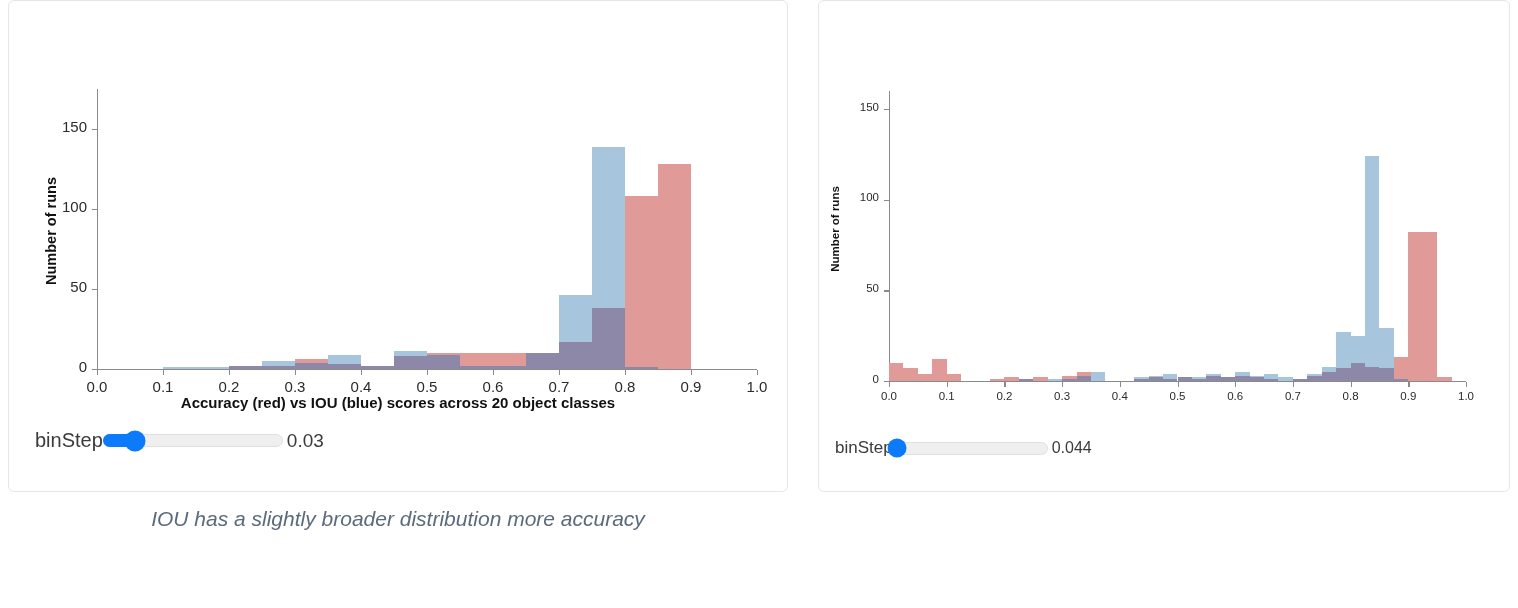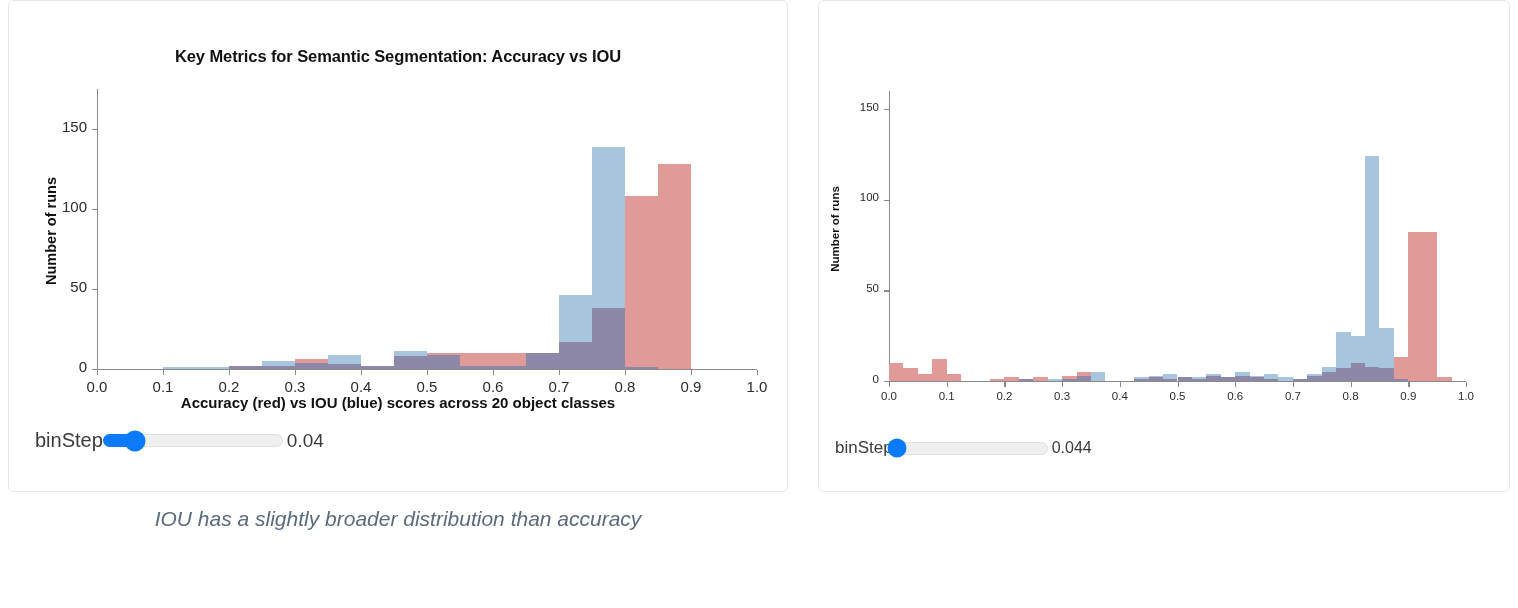--- a/index.html
+++ b/index.html
@@ -126,21 +126,20 @@
     line-height: 1.35;
   }
 </style>
 </head>
 <body>
 
 <div id="root">
 
   <div class="panel" id="panel-left" style="left:8px; width:780px;">
     <div class="card" style="width:780px; height:492px;">
-      <div class="chart-title" style="top:46px; font-size:16.5px;">Key Metrics for Semantic Segmentation: Accuracy vs IOU</div>
       <div class="plot" id="plot-left" style="left:88px; top:88px; width:660px; height:280px;">
           <div class="axis-line" style="left: 0px; top: 0px; width: 1.3px; height: 280px;"></div>
           <div class="axis-line" style="left: 0px; top: 280px; width: 660px; height: 1.3px;"></div>
           <div class="tick" style="left: -5px; top: 280px; width: 5px; height: 1.3px;"></div>
           <div class="tick-label" style="right: 670px; top: 269.2px; font-size: 15px; text-align: right;">0</div>
           <div class="tick" style="left: -5px; top: 200px; width: 5px; height: 1.3px;"></div>
           <div class="tick-label" style="right: 670px; top: 189.2px; font-size: 15px; text-align: right;">50</div>
           <div class="tick" style="left: -5px; top: 120px; width: 5px; height: 1.3px;"></div>
           <div class="tick-label" style="right: 670px; top: 109.2px; font-size: 15px; text-align: right;">100</div>
           <div class="tick" style="left: -5px; top: 40px; width: 5px; height: 1.3px;"></div>
@@ -213,24 +212,24 @@
       <div class="ylabel" style="left:-28px; top:222px; width:140px; text-align:center; font-size:14.5px; transform:rotate(-90deg);">Number of runs</div>
       <div class="xlabel" style="top:393px; font-size:15px;">Accuracy (red) vs IOU (blue) scores across 20 object classes</div>
 
       <div class="slider-row" style="left:26px; top:428px;">
         <span class="slider-label" style="font-size:20px;">binStep</span>
         <span class="slider-wrap">
           <span class="slider-track" style="width:180px;"></span>
           <span class="slider-fill" style="width:32px;"></span>
           <span class="slider-thumb" style="left:32px;"></span>
         </span>
-        <span class="slider-value" style="font-size:19px;">0.04</span>
+        <span class="slider-value" style="font-size:19px;">0.03</span>
       </div>
     </div>
-    <div class="caption" style="top:505px; left:10px; width:760px; font-size:21px;">IOU has a slightly broader distribution than accuracy</div>
+    <div class="caption" style="top:505px; left:10px; width:760px; font-size:21px;">IOU has a slightly broader distribution more accuracy</div>
   </div>
 
   <div class="panel" id="panel-right" style="left:818px; width:692px;">
     <div class="card" style="width:692px; height:492px;">
       <div class="plot" id="plot-right" style="left:70px; top:90px; width:577px; height:290px;">
           <div class="axis-line" style="left: 0px; top: 0px; width: 1.3px; height: 290px;"></div>
           <div class="axis-line" style="left: 0px; top: 290px; width: 577px; height: 1.3px;"></div>
           <div class="tick" style="left: -5px; top: 290px; width: 5px; height: 1.3px;"></div>
           <div class="tick-label" style="right: 587px; top: 281.72px; font-size: 11.5px; text-align: right;">0</div>
           <div class="tick" style="left: -5px; top: 199.375px; width: 5px; height: 1.3px;"></div>

